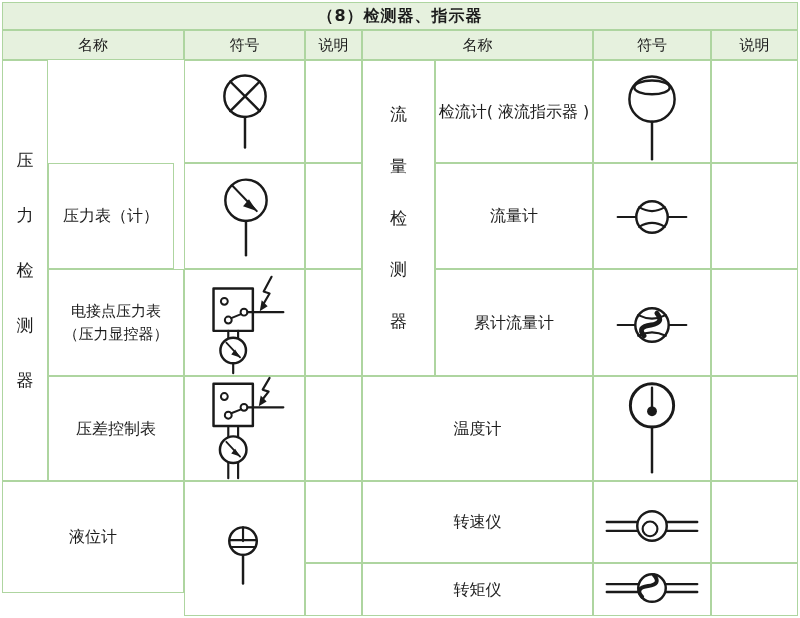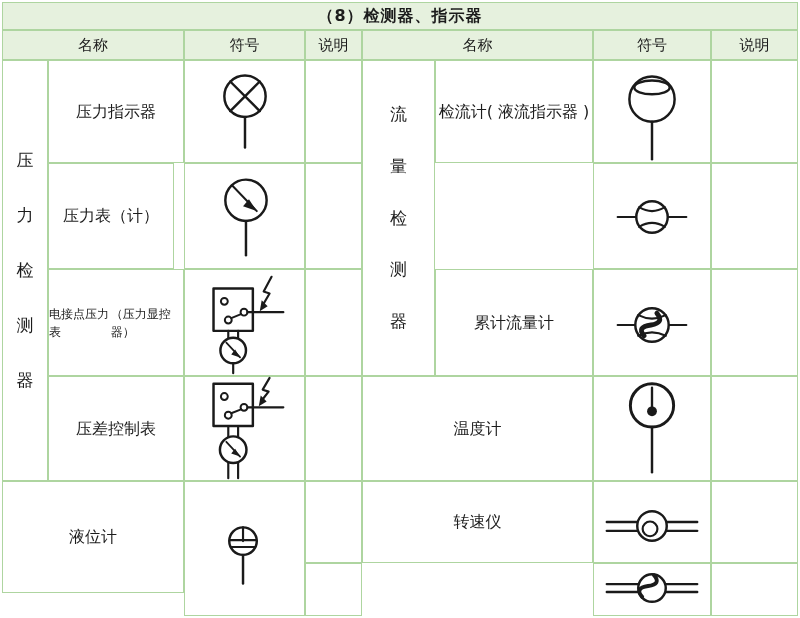--- a/index.html
+++ b/index.html
@@ -17,21 +17,21 @@
   .cell{
     position:absolute;box-sizing:border-box;
     border:1px solid var(--grid);
     background:#fff;
     display:flex;align-items:center;justify-content:center;
     text-align:left;
   }
   .hdr{background:var(--hbg);font-size:15px;}
   .title{background:var(--hbg);font-size:16px;font-weight:600;letter-spacing:1px;}
   .name{font-size:16px;line-height:1.45;}
-  .name2{font-size:12px;line-height:1.5;display:flex;flex-direction:row;}
+  .name2{font-size:15px;line-height:1.5;display:flex;flex-direction:column;}
   .vgroup{display:flex;flex-direction:column;align-items:center;justify-content:space-between;font-size:17px;}
   .vgroup.lpad{padding:88px 0;}
   .vgroup.rpad{padding:42px 0;}
   .sym{display:flex;align-items:center;justify-content:center;}
   svg{display:block;}
   .stroke{stroke:#1a1a1a;fill:none;stroke-width:2.5;stroke-linecap:round;stroke-linejoin:round;}
   .fillb{fill:#1a1a1a;stroke:none;}
   .wfill{fill:#ffffff;}
 </style>
 </head>
@@ -49,21 +49,20 @@
   <div class="cell hdr" style="left:711px;top:30px;width:87px;height:30px;">说明</div>
 
   <div class="cell vgroup lpad" style="left:2px;top:60px;width:46px;height:421px;">
     <span>压</span>
     <span>力</span>
     <span>检</span>
     <span>测</span>
     <span>器</span>
   </div>
 
-  <div class="cell name" style="left:48px;top:60px;width:136px;height:103px;">压力指示器</div>
   <div class="cell name" style="left:48px;top:163px;width:126px;height:106px;">压力表（计）</div>
   <div class="cell name2" style="left:48px;top:269px;width:136px;height:107px;">
     <span>电接点压力表</span>
     <span>（压力显控器）</span>
   </div>
   <div class="cell name" style="left:48px;top:376px;width:136px;height:105px;">压差控制表</div>
   <div class="cell name" style="left:2px;top:481px;width:182px;height:112px;">液位计</div>
 
   <div class="cell sym" style="left:184px;top:60px;width:121px;height:103px;">
     <svg width="121" height="103" viewBox="0 0 121 103">
@@ -137,23 +136,25 @@
 
   <div class="cell vgroup rpad" style="left:362px;top:60px;width:73px;height:316px;">
     <span>流</span>
     <span>量</span>
     <span>检</span>
     <span>测</span>
     <span>器</span>
   </div>
 
   <div class="cell name" style="left:435px;top:60px;width:158px;height:103px;">检流计( 液流指示器 )</div>
+  <div class="cell name" style="left:435px;top:163px;width:158px;height:106px;">流量计</div>
   <div class="cell name" style="left:435px;top:269px;width:158px;height:107px;">累计流量计</div>
   <div class="cell name" style="left:362px;top:376px;width:231px;height:105px;">温度计</div>
   <div class="cell name" style="left:362px;top:481px;width:231px;height:82px;">转速仪</div>
+  <div class="cell name" style="left:362px;top:563px;width:231px;height:53px;">转矩仪</div>
 
   <div class="cell sym" style="left:593px;top:60px;width:118px;height:103px;">
     <svg width="118" height="103" viewBox="0 0 118 103">
       <circle class="stroke" cx="59" cy="39" r="23"></circle>
       <ellipse class="stroke" cx="59" cy="27" rx="18" ry="7"></ellipse>
       <line class="stroke" x1="59" y1="62" x2="59" y2="100"></line>
     </svg>
   </div>
   <div class="cell sym" style="left:593px;top:163px;width:118px;height:106px;">
     <svg width="118" height="106" viewBox="0 0 118 106">

